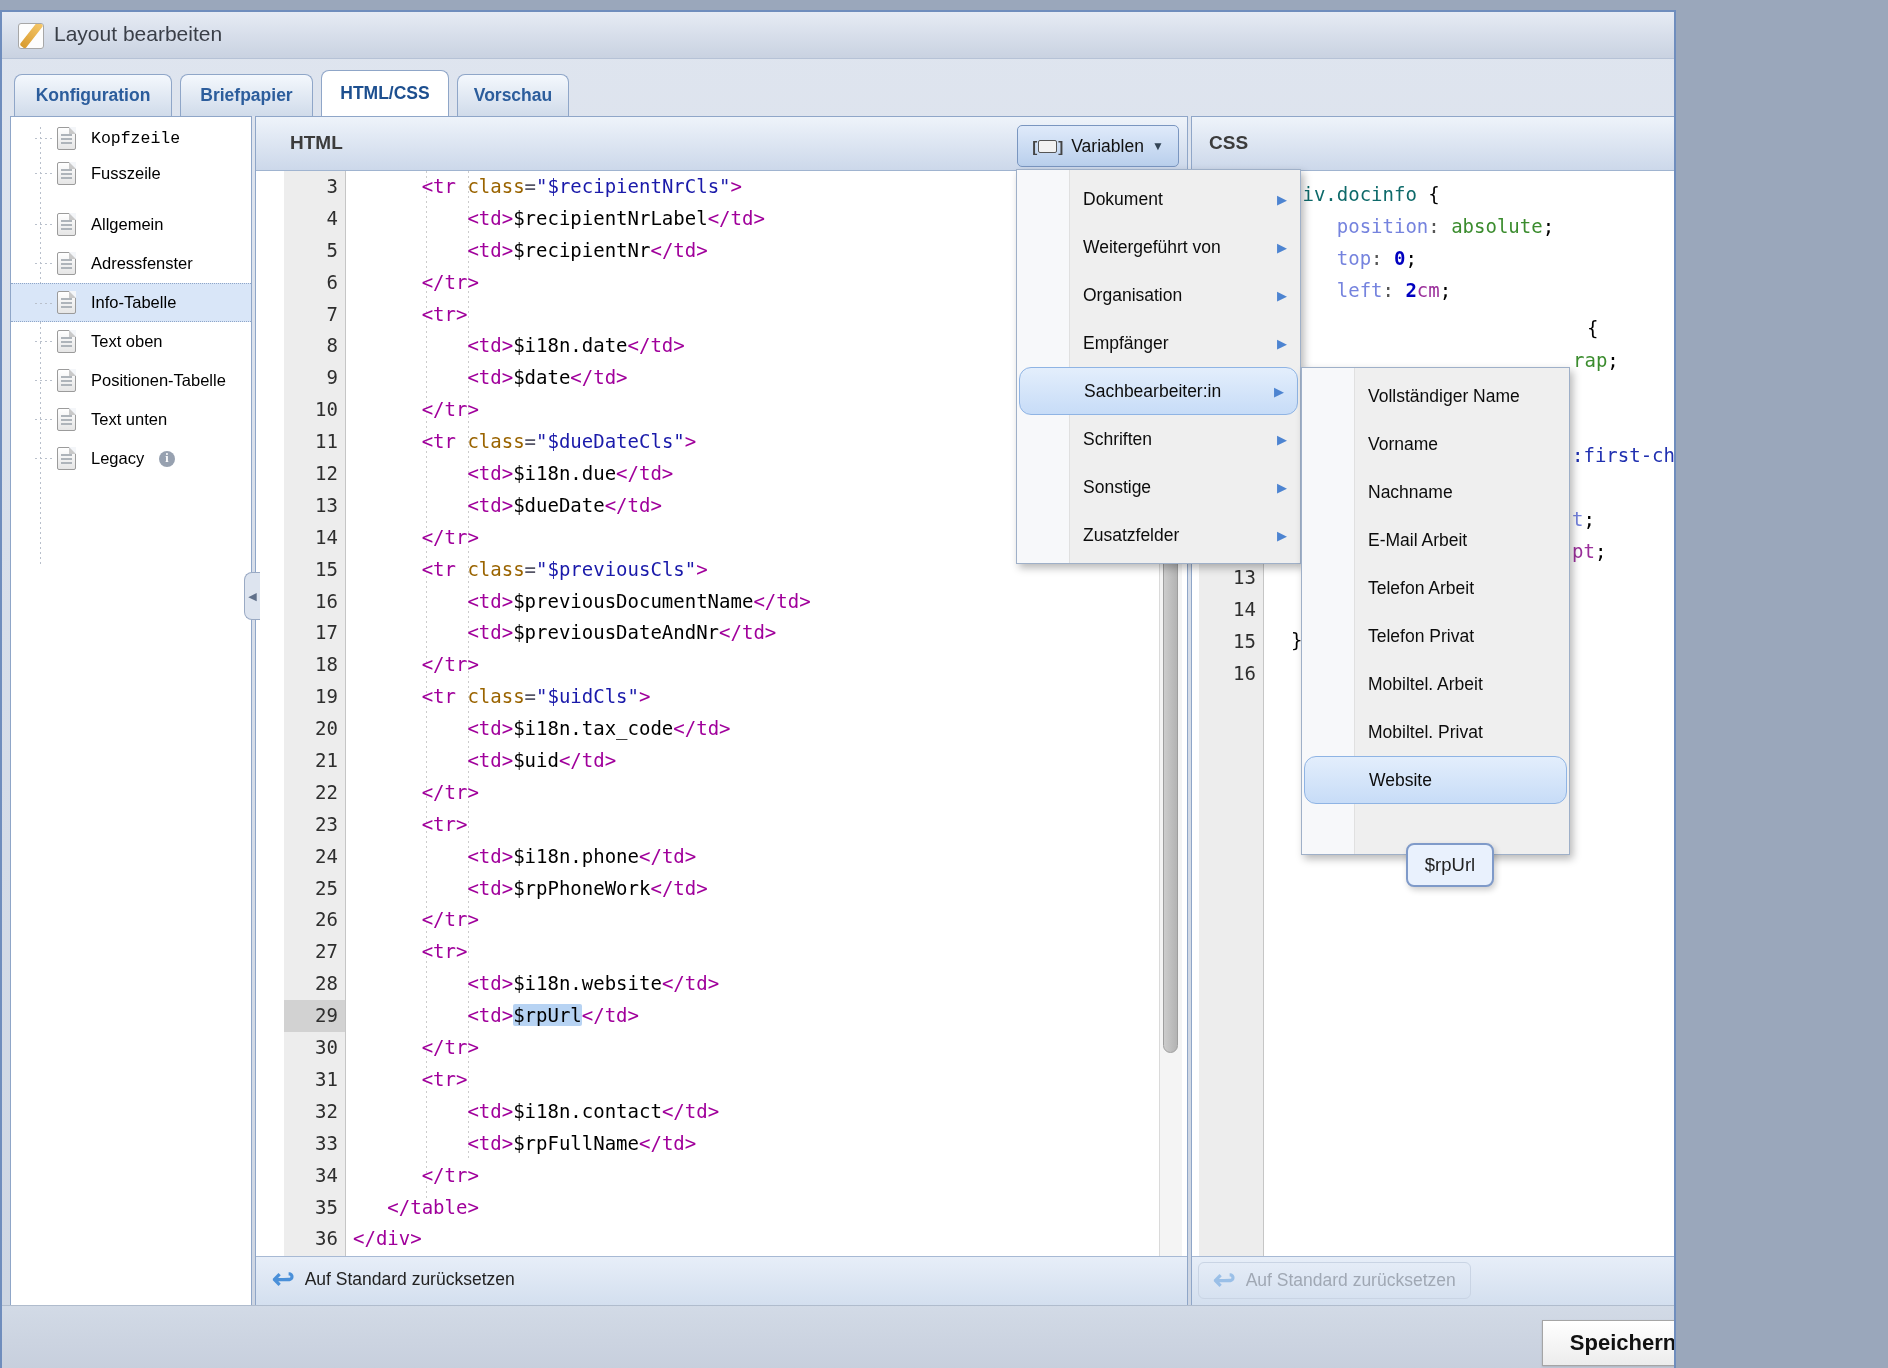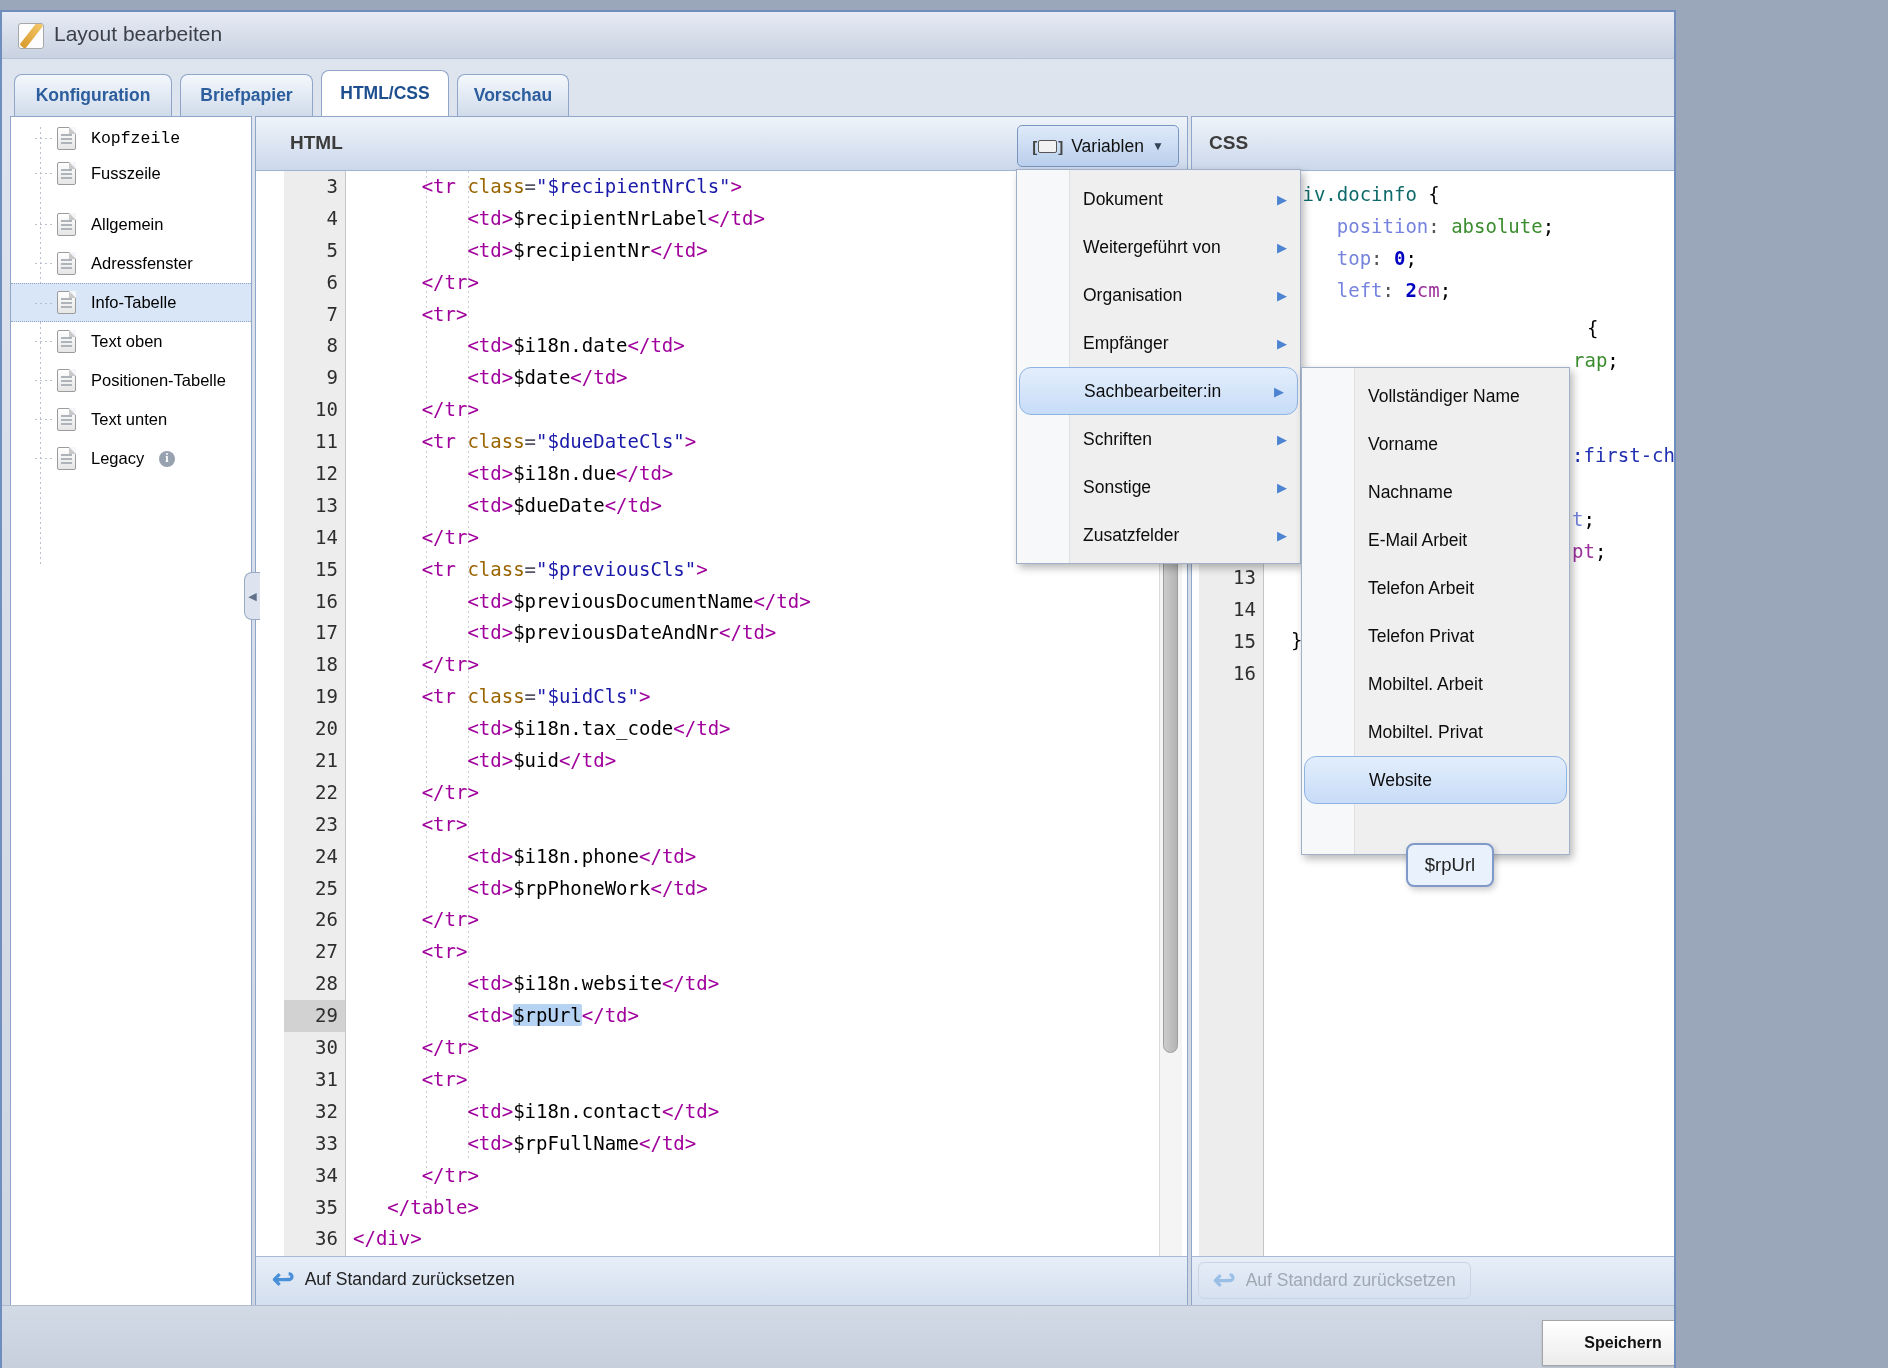--- a/index.html
+++ b/index.html
@@ -90,21 +90,21 @@
   .menu-item .arrow{position:absolute;right:13px;font-size:13px;color:#4d84d1;}
   .menu-item.hl{background:linear-gradient(#e3eefc,#c7dcf7);border:1px solid #8fb4e4;border-radius:12px;
              margin:0 2px;padding-left:64px;}
   .tooltip{position:absolute;background:#e9f1fd;border:2px solid #7f9ac9;border-radius:8px;
            box-shadow:2px 3px 6px rgba(0,0,0,.2);display:flex;align-items:center;justify-content:center;
            font-size:18.5px;color:#222;z-index:30;}
   
   .bottombar{position:absolute;left:0;bottom:0;width:100%;height:70px;background:linear-gradient(#d2dae6,#c6cedc);
              border-top:1px solid #b0bccd;}
   .btn{position:absolute;top:14px;height:44px;background:linear-gradient(#ffffff,#ececec);border:1px solid #a5a5a5;
-       border-radius:0;font-size:16px;color:#111;display:flex;align-items:center;justify-content:center;cursor:pointer;
+       border-radius:0;font-size:22px;color:#111;display:flex;align-items:center;justify-content:center;cursor:pointer;
        box-shadow:0 1px 2px rgba(0,0,0,.15);}
   .collapse-handle{position:absolute;left:242px;top:560px;width:15px;height:46px;background:#dde4ef;
        border:1px solid #9aaac4;border-right:none;border-radius:8px 0 0 8px;z-index:4;cursor:pointer;
        display:flex;align-items:center;justify-content:center;font-size:11px;color:#60708a;}
   .frag{position:absolute;}
 </style>
 </head>
 <body>
 
 <div class="screen">

